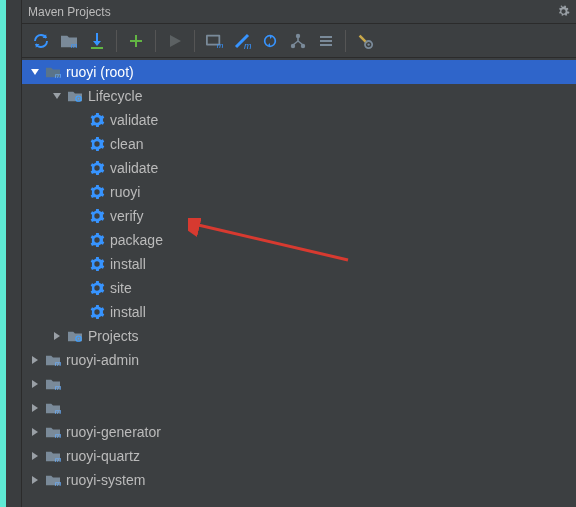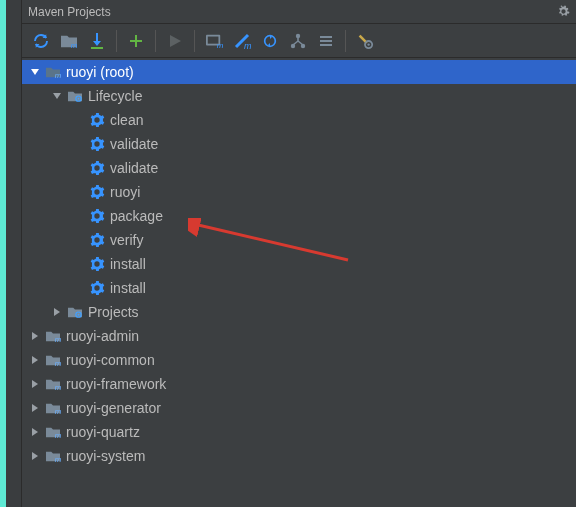--- a/index.html
+++ b/index.html
@@ -242,81 +242,91 @@
 
     <div id="goals">
         <div class="row">
           <span class="indent" style="width:44px"></span>
           <span class="chevron blank"></span>
           <span class="icon">
             <svg width="16" height="16" viewBox="0 0 24 24">
               <path fill="#3794ff" d="M12 8a4 4 0 100 8 4 4 0 000-8zm9 4a9 9 0 01-.2 1.9l2.1 1.6-2 3.5-2.5-1a9 9 0 01-3.3 1.9l-.4 2.6h-4l-.4-2.6A9 9 0 017 19.9l-2.5 1-2-3.5 2.1-1.6A9 9 0 014.4 12a9 9 0 01.2-1.9L2.5 8.5l2-3.5 2.5 1A9 9 0 0110.3 4.1L10.7 1.5h4l.4 2.6A9 9 0 0118.4 6l2.5-1 2 3.5-2.1 1.6A9 9 0 0121 12z"></path>
             </svg>
           </span>
+          <span class="label">validate</span>
+        </div>
+        <div class="row">
+          <span class="indent" style="width:44px"></span>
+          <span class="chevron blank"></span>
+          <span class="icon">
+            <svg width="16" height="16" viewBox="0 0 24 24">
+              <path fill="#3794ff" d="M12 8a4 4 0 100 8 4 4 0 000-8zm9 4a9 9 0 01-.2 1.9l2.1 1.6-2 3.5-2.5-1a9 9 0 01-3.3 1.9l-.4 2.6h-4l-.4-2.6A9 9 0 017 19.9l-2.5 1-2-3.5 2.1-1.6A9 9 0 014.4 12a9 9 0 01.2-1.9L2.5 8.5l2-3.5 2.5 1A9 9 0 0110.3 4.1L10.7 1.5h4l.4 2.6A9 9 0 0118.4 6l2.5-1 2 3.5-2.1 1.6A9 9 0 0121 12z"></path>
+            </svg>
+          </span>
           <span class="label">clean</span>
         </div>
         <div class="row">
           <span class="indent" style="width:44px"></span>
           <span class="chevron blank"></span>
           <span class="icon">
             <svg width="16" height="16" viewBox="0 0 24 24">
               <path fill="#3794ff" d="M12 8a4 4 0 100 8 4 4 0 000-8zm9 4a9 9 0 01-.2 1.9l2.1 1.6-2 3.5-2.5-1a9 9 0 01-3.3 1.9l-.4 2.6h-4l-.4-2.6A9 9 0 017 19.9l-2.5 1-2-3.5 2.1-1.6A9 9 0 014.4 12a9 9 0 01.2-1.9L2.5 8.5l2-3.5 2.5 1A9 9 0 0110.3 4.1L10.7 1.5h4l.4 2.6A9 9 0 0118.4 6l2.5-1 2 3.5-2.1 1.6A9 9 0 0121 12z"></path>
             </svg>
           </span>
           <span class="label">validate</span>
         </div>
         <div class="row">
           <span class="indent" style="width:44px"></span>
           <span class="chevron blank"></span>
           <span class="icon">
             <svg width="16" height="16" viewBox="0 0 24 24">
               <path fill="#3794ff" d="M12 8a4 4 0 100 8 4 4 0 000-8zm9 4a9 9 0 01-.2 1.9l2.1 1.6-2 3.5-2.5-1a9 9 0 01-3.3 1.9l-.4 2.6h-4l-.4-2.6A9 9 0 017 19.9l-2.5 1-2-3.5 2.1-1.6A9 9 0 014.4 12a9 9 0 01.2-1.9L2.5 8.5l2-3.5 2.5 1A9 9 0 0110.3 4.1L10.7 1.5h4l.4 2.6A9 9 0 0118.4 6l2.5-1 2 3.5-2.1 1.6A9 9 0 0121 12z"></path>
             </svg>
           </span>
-          <span class="label">validate</span>
-        </div>
-        <div class="row">
-          <span class="indent" style="width:44px"></span>
-          <span class="chevron blank"></span>
-          <span class="icon">
-            <svg width="16" height="16" viewBox="0 0 24 24">
-              <path fill="#3794ff" d="M12 8a4 4 0 100 8 4 4 0 000-8zm9 4a9 9 0 01-.2 1.9l2.1 1.6-2 3.5-2.5-1a9 9 0 01-3.3 1.9l-.4 2.6h-4l-.4-2.6A9 9 0 017 19.9l-2.5 1-2-3.5 2.1-1.6A9 9 0 014.4 12a9 9 0 01.2-1.9L2.5 8.5l2-3.5 2.5 1A9 9 0 0110.3 4.1L10.7 1.5h4l.4 2.6A9 9 0 0118.4 6l2.5-1 2 3.5-2.1 1.6A9 9 0 0121 12z"></path>
-            </svg>
-          </span>
           <span class="label">ruoyi</span>
         </div>
         <div class="row">
           <span class="indent" style="width:44px"></span>
           <span class="chevron blank"></span>
           <span class="icon">
             <svg width="16" height="16" viewBox="0 0 24 24">
               <path fill="#3794ff" d="M12 8a4 4 0 100 8 4 4 0 000-8zm9 4a9 9 0 01-.2 1.9l2.1 1.6-2 3.5-2.5-1a9 9 0 01-3.3 1.9l-.4 2.6h-4l-.4-2.6A9 9 0 017 19.9l-2.5 1-2-3.5 2.1-1.6A9 9 0 014.4 12a9 9 0 01.2-1.9L2.5 8.5l2-3.5 2.5 1A9 9 0 0110.3 4.1L10.7 1.5h4l.4 2.6A9 9 0 0118.4 6l2.5-1 2 3.5-2.1 1.6A9 9 0 0121 12z"></path>
             </svg>
           </span>
+          <span class="label">verify</span>
+        </div>
+        <div class="row">
+          <span class="indent" style="width:44px"></span>
+          <span class="chevron blank"></span>
+          <span class="icon">
+            <svg width="16" height="16" viewBox="0 0 24 24">
+              <path fill="#3794ff" d="M12 8a4 4 0 100 8 4 4 0 000-8zm9 4a9 9 0 01-.2 1.9l2.1 1.6-2 3.5-2.5-1a9 9 0 01-3.3 1.9l-.4 2.6h-4l-.4-2.6A9 9 0 017 19.9l-2.5 1-2-3.5 2.1-1.6A9 9 0 014.4 12a9 9 0 01.2-1.9L2.5 8.5l2-3.5 2.5 1A9 9 0 0110.3 4.1L10.7 1.5h4l.4 2.6A9 9 0 0118.4 6l2.5-1 2 3.5-2.1 1.6A9 9 0 0121 12z"></path>
+            </svg>
+          </span>
           <span class="label">package</span>
         </div>
         <div class="row">
           <span class="indent" style="width:44px"></span>
           <span class="chevron blank"></span>
           <span class="icon">
             <svg width="16" height="16" viewBox="0 0 24 24">
               <path fill="#3794ff" d="M12 8a4 4 0 100 8 4 4 0 000-8zm9 4a9 9 0 01-.2 1.9l2.1 1.6-2 3.5-2.5-1a9 9 0 01-3.3 1.9l-.4 2.6h-4l-.4-2.6A9 9 0 017 19.9l-2.5 1-2-3.5 2.1-1.6A9 9 0 014.4 12a9 9 0 01.2-1.9L2.5 8.5l2-3.5 2.5 1A9 9 0 0110.3 4.1L10.7 1.5h4l.4 2.6A9 9 0 0118.4 6l2.5-1 2 3.5-2.1 1.6A9 9 0 0121 12z"></path>
             </svg>
           </span>
-          <span class="label">verify</span>
-        </div>
-        <div class="row">
-          <span class="indent" style="width:44px"></span>
-          <span class="chevron blank"></span>
-          <span class="icon">
-            <svg width="16" height="16" viewBox="0 0 24 24">
-              <path fill="#3794ff" d="M12 8a4 4 0 100 8 4 4 0 000-8zm9 4a9 9 0 01-.2 1.9l2.1 1.6-2 3.5-2.5-1a9 9 0 01-3.3 1.9l-.4 2.6h-4l-.4-2.6A9 9 0 017 19.9l-2.5 1-2-3.5 2.1-1.6A9 9 0 014.4 12a9 9 0 01.2-1.9L2.5 8.5l2-3.5 2.5 1A9 9 0 0110.3 4.1L10.7 1.5h4l.4 2.6A9 9 0 0118.4 6l2.5-1 2 3.5-2.1 1.6A9 9 0 0121 12z"></path>
-            </svg>
-          </span>
           <span class="label">install</span>
+        </div>
+        <div class="row">
+          <span class="indent" style="width:44px"></span>
+          <span class="chevron blank"></span>
+          <span class="icon">
+            <svg width="16" height="16" viewBox="0 0 24 24">
+              <path fill="#3794ff" d="M12 8a4 4 0 100 8 4 4 0 000-8zm9 4a9 9 0 01-.2 1.9l2.1 1.6-2 3.5-2.5-1a9 9 0 01-3.3 1.9l-.4 2.6h-4l-.4-2.6A9 9 0 017 19.9l-2.5 1-2-3.5 2.1-1.6A9 9 0 014.4 12a9 9 0 01.2-1.9L2.5 8.5l2-3.5 2.5 1A9 9 0 0110.3 4.1L10.7 1.5h4l.4 2.6A9 9 0 0118.4 6l2.5-1 2 3.5-2.1 1.6A9 9 0 0121 12z"></path>
+            </svg>
+          </span>
+          <span class="label">site</span>
         </div>
         <div class="row">
           <span class="indent" style="width:44px"></span>
           <span class="chevron blank"></span>
           <span class="icon">
             <svg width="16" height="16" viewBox="0 0 24 24">
               <path fill="#3794ff" d="M12 8a4 4 0 100 8 4 4 0 000-8zm9 4a9 9 0 01-.2 1.9l2.1 1.6-2 3.5-2.5-1a9 9 0 01-3.3 1.9l-.4 2.6h-4l-.4-2.6A9 9 0 017 19.9l-2.5 1-2-3.5 2.1-1.6A9 9 0 014.4 12a9 9 0 01.2-1.9L2.5 8.5l2-3.5 2.5 1A9 9 0 0110.3 4.1L10.7 1.5h4l.4 2.6A9 9 0 0118.4 6l2.5-1 2 3.5-2.1 1.6A9 9 0 0121 12z"></path>
             </svg>
           </span>
           <span class="label">install</span>
@@ -360,35 +370,33 @@
             <svg width="10" height="10" viewBox="0 0 10 10">
               <path fill="#9aa0a6" d="M2 1v8l6-4z"></path>
             </svg>
           </span>
           <span class="icon">
             <svg width="16" height="14" viewBox="0 0 18 16">
               <path fill="#7a8a99" d="M1 3h6l2 2h8v9H1z"></path>
               <text x="11" y="15" font-size="9" font-style="italic" fill="#6bb0ff">m</text>
             </svg>
           </span>
-          <span class="label">ruoyi-common</span>
-        </div>
-        <div class="row">
-          <span class="chevron">
-            <svg width="10" height="10" viewBox="0 0 10 10">
-              <path fill="#9aa0a6" d="M2 1v8l6-4z"></path>
-            </svg>
-          </span>
-          <span class="icon">
-            <svg width="16" height="14" viewBox="0 0 18 16">
-              <path fill="#7a8a99" d="M1 3h6l2 2h8v9H1z"></path>
-              <text x="11" y="15" font-size="9" font-style="italic" fill="#6bb0ff">m</text>
-            </svg>
-          </span>
-          <span class="label">ruoyi-framework</span>
+        </div>
+        <div class="row">
+          <span class="chevron">
+            <svg width="10" height="10" viewBox="0 0 10 10">
+              <path fill="#9aa0a6" d="M2 1v8l6-4z"></path>
+            </svg>
+          </span>
+          <span class="icon">
+            <svg width="16" height="14" viewBox="0 0 18 16">
+              <path fill="#7a8a99" d="M1 3h6l2 2h8v9H1z"></path>
+              <text x="11" y="15" font-size="9" font-style="italic" fill="#6bb0ff">m</text>
+            </svg>
+          </span>
         </div>
         <div class="row">
           <span class="chevron">
             <svg width="10" height="10" viewBox="0 0 10 10">
               <path fill="#9aa0a6" d="M2 1v8l6-4z"></path>
             </svg>
           </span>
           <span class="icon">
             <svg width="16" height="14" viewBox="0 0 18 16">
               <path fill="#7a8a99" d="M1 3h6l2 2h8v9H1z"></path>

